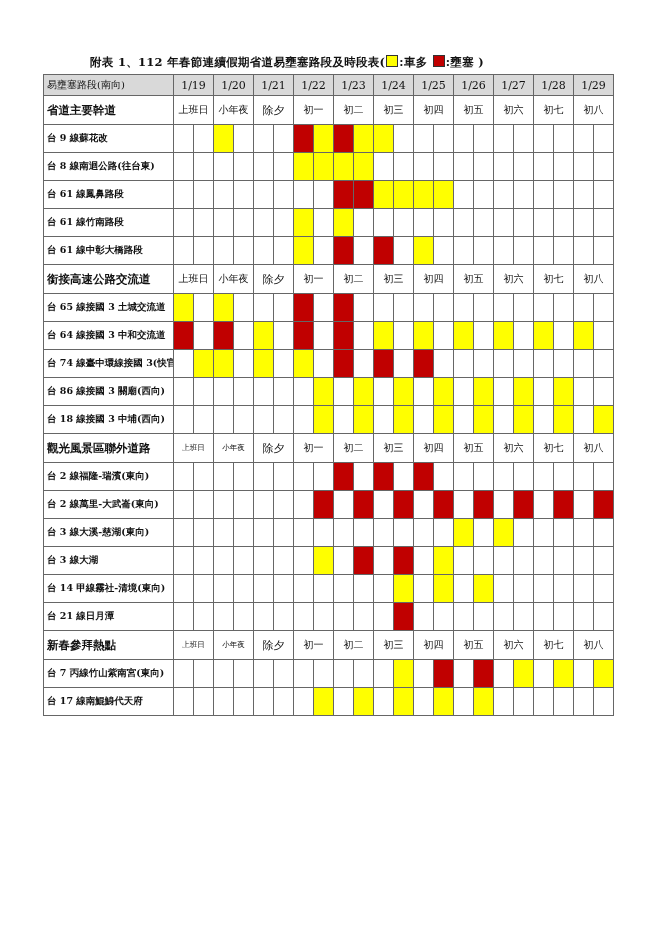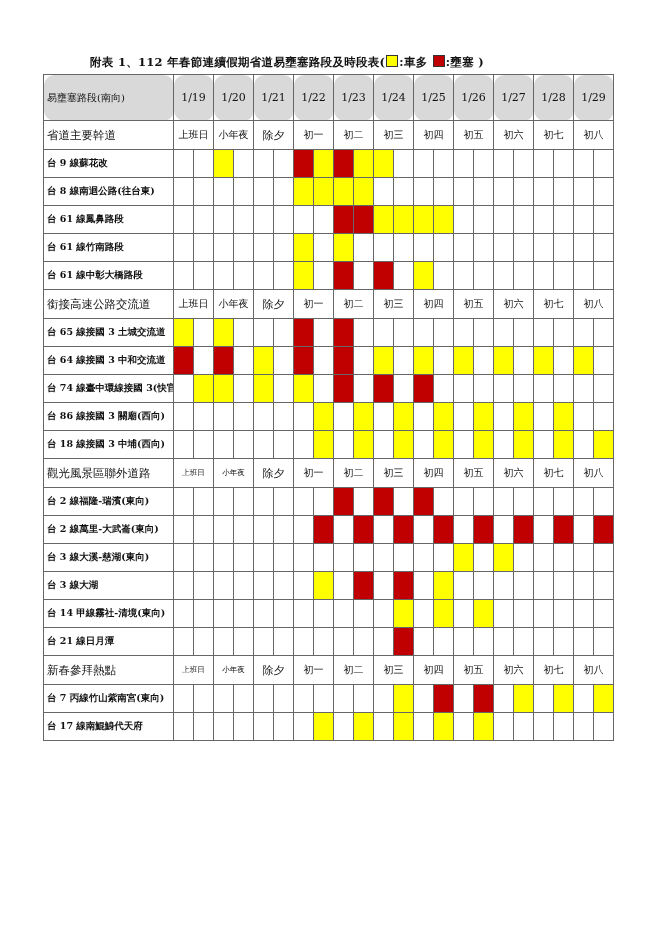--- a/index.html
+++ b/index.html
@@ -8,24 +8,24 @@
     .title { position: absolute; left: 90px; top: 55px; font-size: 11.5px; font-weight: bold;
              letter-spacing: 0.3px; white-space: nowrap; }
     .legend-sw { display: inline-block; width: 10px; height: 10px; border: 1px solid #333;
                  vertical-align: -1px; margin: 0 1px; }
     table.grid { position: absolute; left: 43px; top: 74px; border-collapse: collapse;
                  table-layout: fixed; width: 571px; }
     table.grid td { border: 1px solid #666; padding: 0; height: 28px; box-sizing: border-box; }
     table.grid td.label { width: 130px; font-size: 9.5px; padding-left: 3px; font-weight: bold;
                           white-space: nowrap; overflow: hidden; }
     table.grid td.half { width: 20px; }
-    tr.header td { background: #d9d9d9; height: 46px; text-align: center; font-size: 11px; border-radius: 11px; }
+    tr.header td { background: #d9d9d9; height: 21px; text-align: center; font-size: 11px; }
     tr.header td.label { text-align: left; font-size: 10px; font-weight: normal; }
     tr.section td { height: 29px; text-align: center; font-size: 10px; }
-    tr.section td.label { text-align: left; font-size: 11.5px; font-weight: normal; }
+    tr.section td.label { text-align: left; font-size: 11.5px; font-weight: bold; }
     tr.section td.small { font-size: 7.5px; }
     tr.section td.big { font-size: 11px; }
     td.Y { background: #ffff00; }
     td.R { background: #c00000; }
   </style>
 </head>
 <body>
 
 <div class="title">
   <span>附表 1、112 年春節連續假期省道易壅塞路段及時段表(</span><span class="legend-sw" style="background:#ffff00"></span><span>:車多</span>

